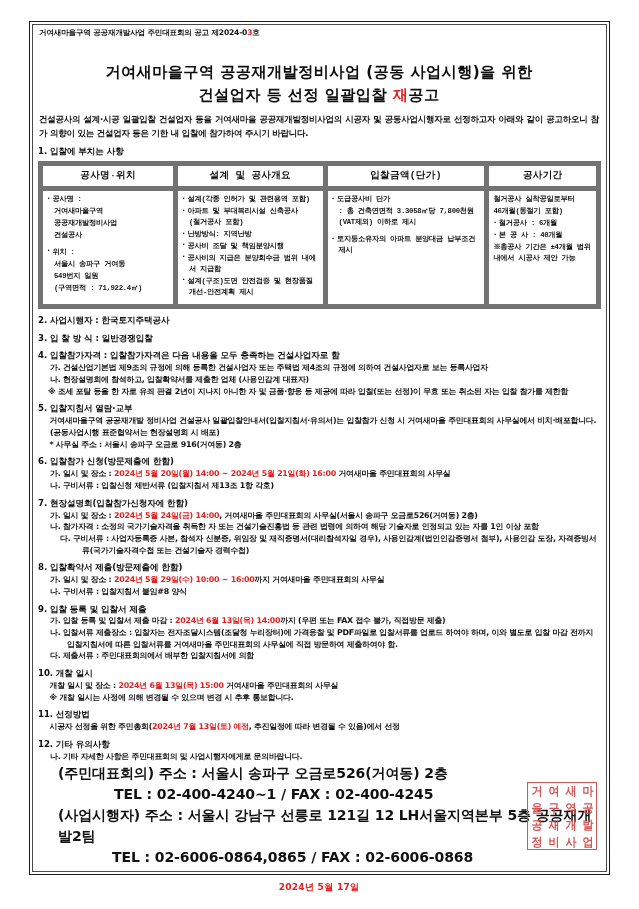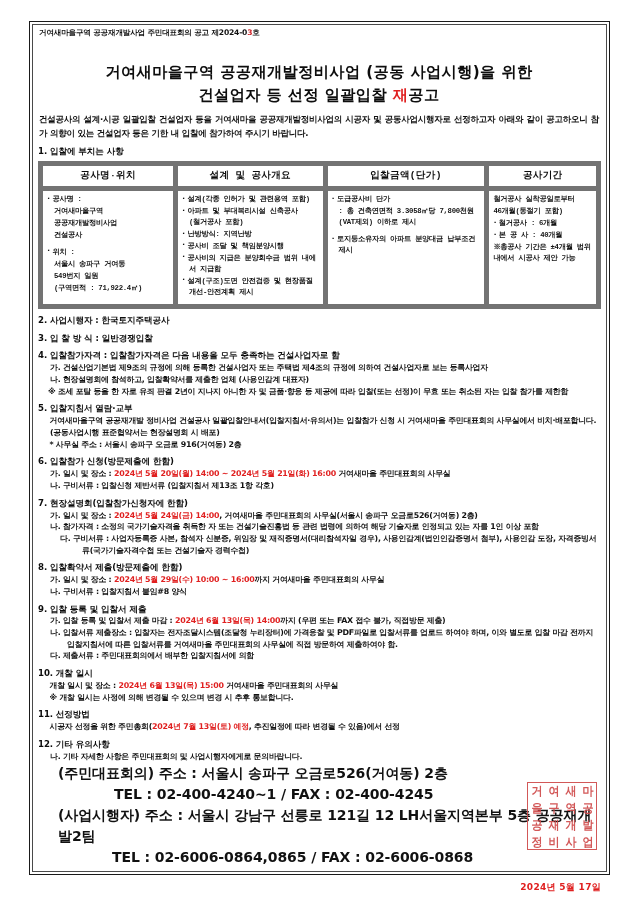--- a/index.html
+++ b/index.html
@@ -154,21 +154,21 @@
     line-height: 1.5;
     letter-spacing: -0.1px;
     font-weight: bold;
     color: #111;
     padding-left: 20px;
   }
   .contact .ind { padding-left: 56px; }
   .contact .ind2 { padding-left: 54px; }
 
   .date-line {
-    text-align: right;
+    text-align: center;
     margin-top: 13px;
     font-size: 9px;
     font-weight: bold;
     color: #e02020;
     letter-spacing: 0.3px;
   }
   .signature {
     text-align: center;
     margin-top: 17px;
     font-size: 11.6px;

